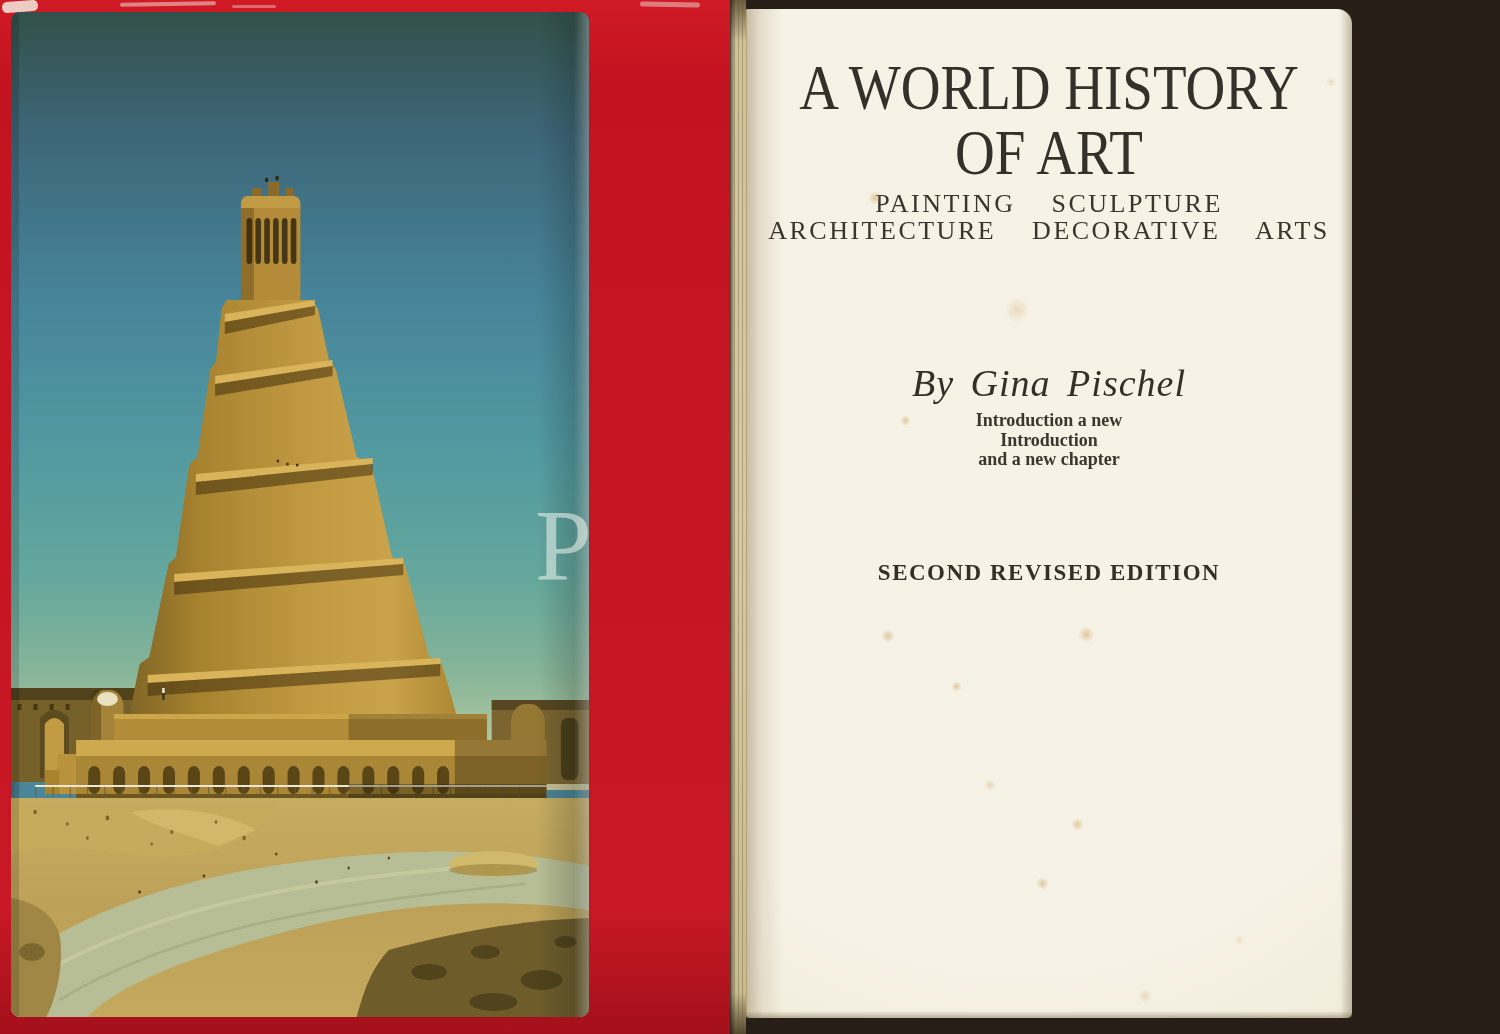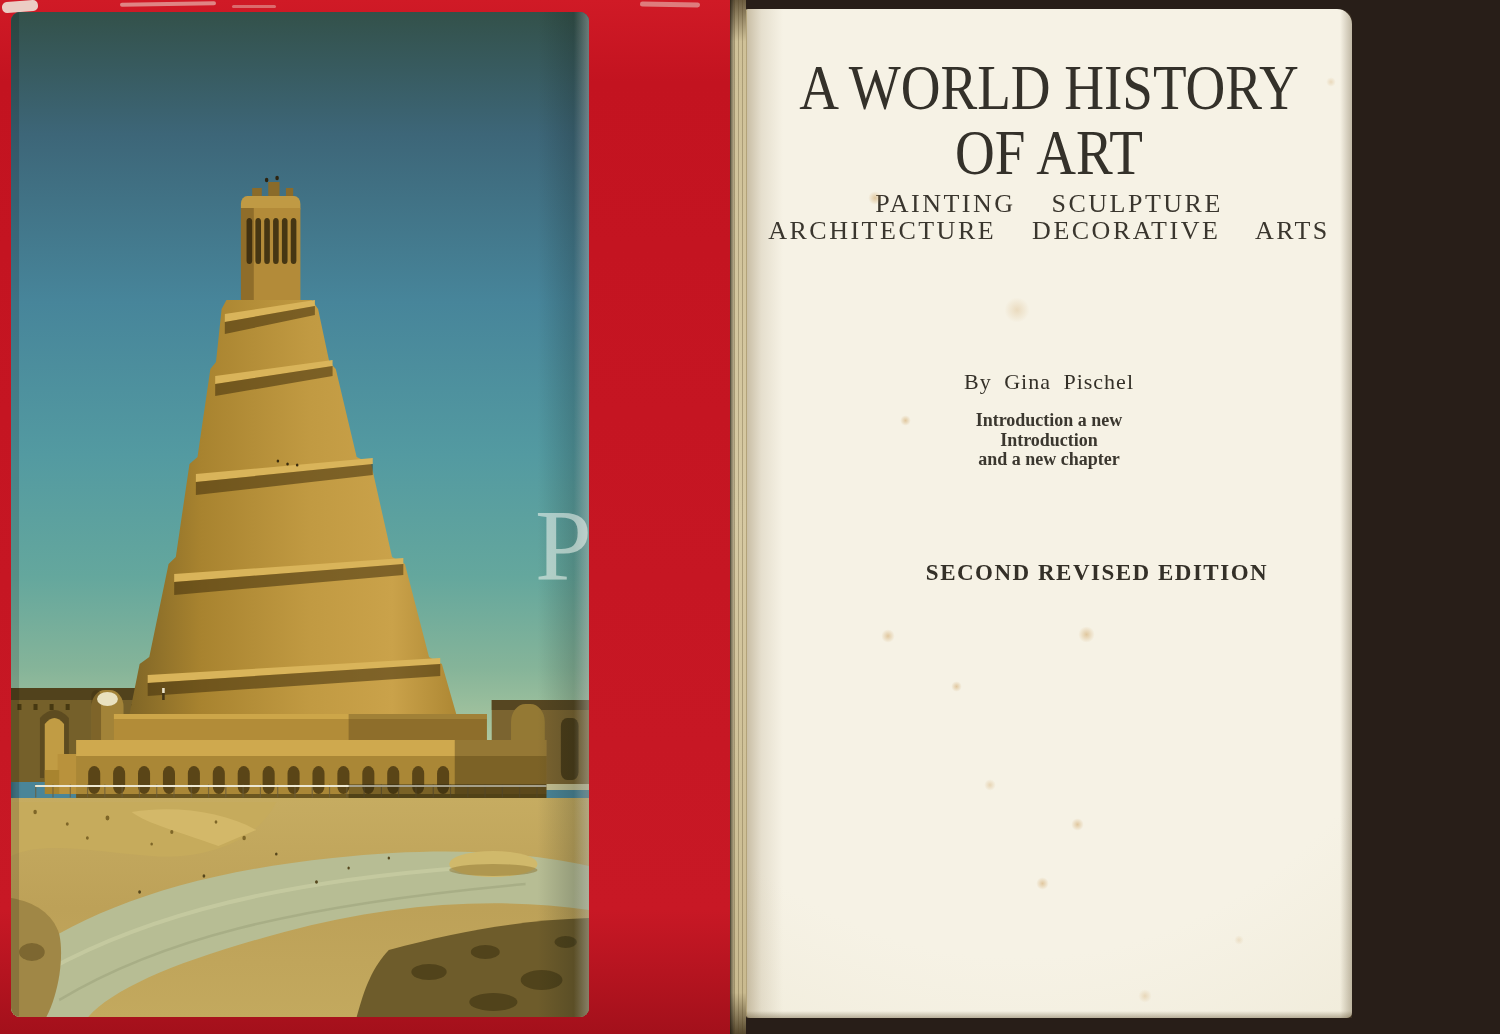--- a/index.html
+++ b/index.html
@@ -42,24 +42,24 @@
   .edge-r{position:absolute;right:0;top:0;bottom:0;width:12px;
         background:linear-gradient(270deg,rgba(92,76,45,.35),rgba(0,0,0,0));border-radius:0 15px 5px 0;}
   .edge-b{position:absolute;left:0;right:0;bottom:0;height:7px;
         background:linear-gradient(0deg,rgba(92,76,45,.4),rgba(0,0,0,0));}
 
   .tp{position:absolute;left:0;width:100%;text-align:center;white-space:nowrap;}
   .title{top:46px;font-size:64px;line-height:65px;letter-spacing:0px;
          transform:scaleX(.86);font-weight:400;color:#34312a;}
   .subjects{top:181px;font-size:26px;line-height:27px;letter-spacing:2.5px;
             word-spacing:27px;color:#3a362e;}
-  .byline{top:360px;font-size:22px;letter-spacing:1px;word-spacing:6px;}
+  .byline{top:352px;font-size:38px;font-style:italic;letter-spacing:1px;word-spacing:6px;}
   .note{top:402px;font-size:18px;line-height:19.5px;font-weight:700;color:#3b372f;}
   .contrib{top:483px;font-size:18.5px;font-style:italic;font-weight:700;}
-  .edition{top:551px;font-size:23px;font-weight:700;letter-spacing:1.5px;margin-left:48px;}
+  .edition{top:551px;font-size:23px;font-weight:700;letter-spacing:1.5px;}
   .publisher{top:898px;font-size:20px;letter-spacing:.5px;}
 
   .fox{position:absolute;border-radius:50%;
        background:radial-gradient(circle,rgba(198,148,74,.45),rgba(198,148,74,0) 68%);}
 </style>
 </head>
 <body>
 
 <div class="stage">
 

